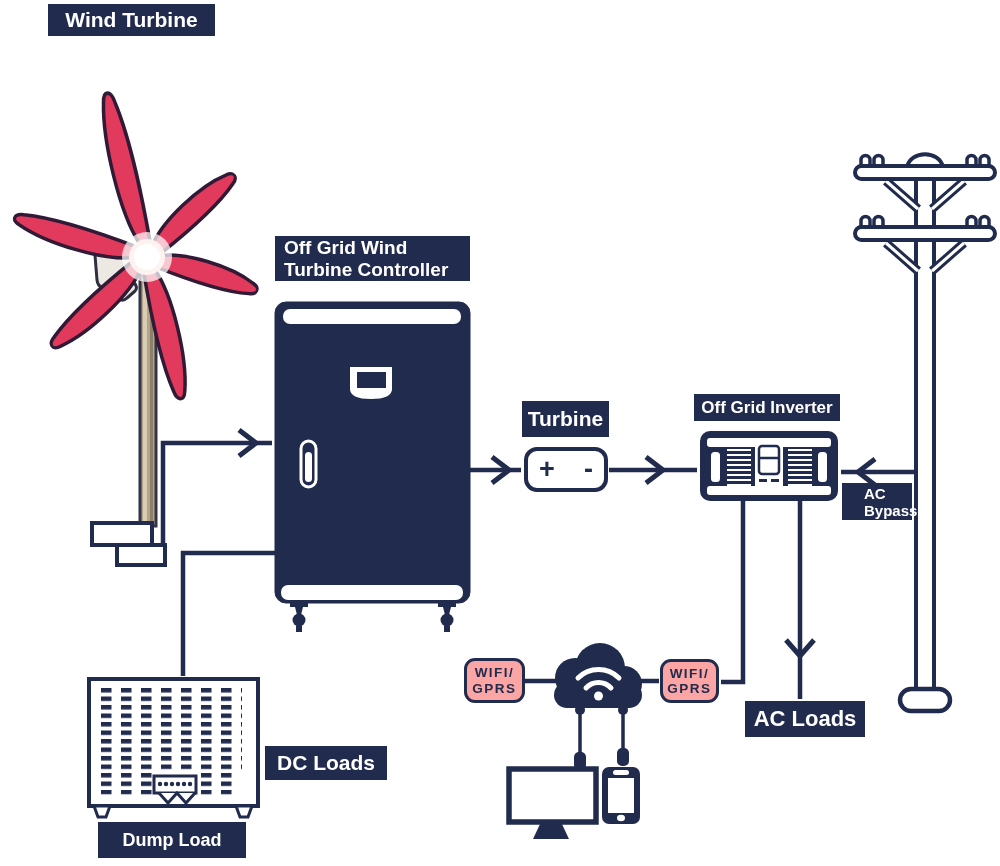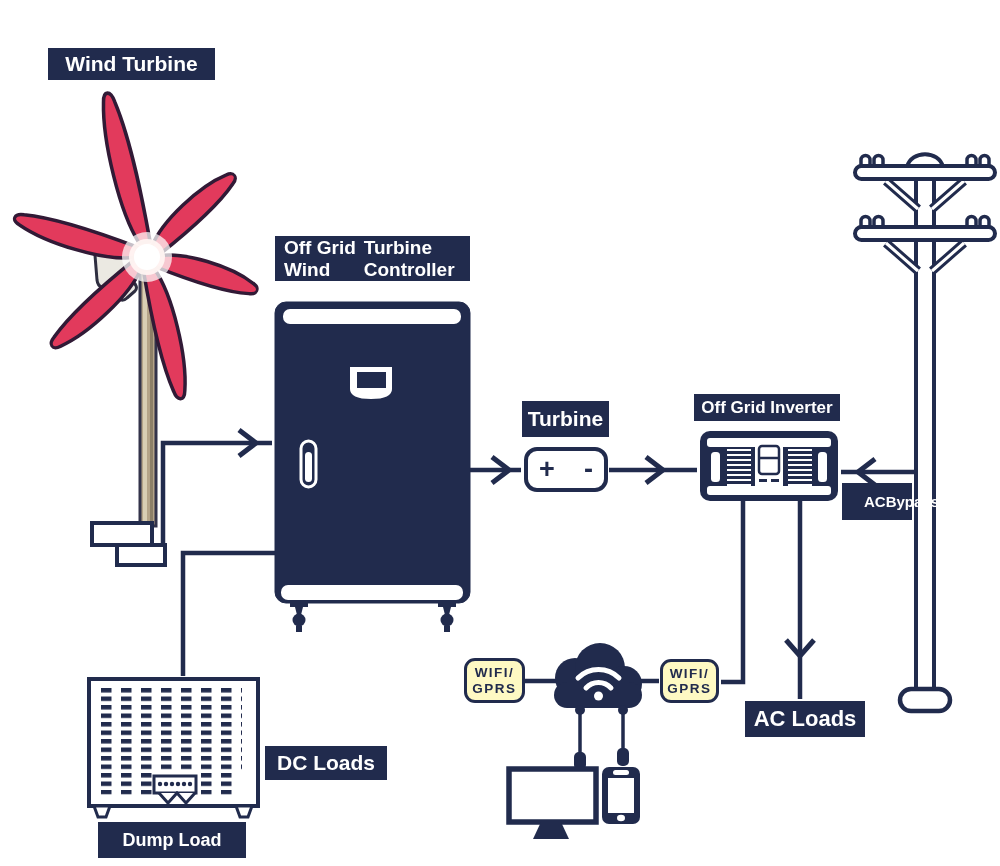--- a/index.html
+++ b/index.html
@@ -2,22 +2,22 @@
 <html><head>
 <meta charset="utf-8">
 <style>
   html,body{margin:0;padding:0;background:#ffffff;}
   #stage{position:relative;width:1000px;height:866px;background:#ffffff;overflow:hidden;
          font-family:"Liberation Sans",sans-serif;}
   #stage svg{position:absolute;left:0;top:0;z-index:1;}
   .tag{position:absolute;z-index:2;background:#212b4d;color:#ffffff;font-weight:bold;
        display:flex;align-items:center;justify-content:center;box-sizing:border-box;}
   .tag.left{justify-content:flex-start;}
-  .tag .col{display:flex;flex-direction:row;}
-  .wbox{position:absolute;z-index:2;background:#fef9c3;border:3.5px solid #212b4d;border-radius:11px;
+  .tag .col{display:flex;flex-direction:column;}
+  .wbox{position:absolute;z-index:2;background:#fca5a5;border:3.5px solid #212b4d;border-radius:11px;
         color:#212b4d;font-weight:bold;display:flex;flex-direction:column;align-items:center;
         justify-content:center;box-sizing:border-box;letter-spacing:1.5px;}
   .batt{position:absolute;z-index:2;background:#ffffff;border:4px solid #212b4d;border-radius:13px;
         display:flex;align-items:center;justify-content:space-between;box-sizing:border-box;
         padding:0 11px;color:#212b4d;font-weight:bold;}
 </style>
 </head>
 <body>
 
 <div id="stage">
@@ -182,21 +182,21 @@
         <circle cx="184" cy="784" r="2.2"></circle>
           <circle cx="190" cy="784" r="2.2"></circle>
       </g>
       <path d="M159,793 l9,10 l9,-10 l9,10 l9,-10" fill="#ffffff" stroke="#212b4d" stroke-width="3"></path>
 
       <polygon points="94,806 110,806 106,817 98,817" fill="#ffffff" stroke="#212b4d" stroke-width="3"></polygon>
       <polygon points="236,806 252,806 248,817 240,817" fill="#ffffff" stroke="#212b4d" stroke-width="3"></polygon>
     </g>
   </svg>
 
-  <div class="tag" style="left:48px;top:4px;width:167px;height:32px;font-size:21px;margin-top:44px;">
+  <div class="tag" style="left:48px;top:4px;width:167px;height:32px;font-size:21px;">
     <span>Wind Turbine</span>
   </div>
 
   <div class="tag left" style="left:275px;top:236px;width:195px;height:45px;font-size:19px;line-height:22px;padding-left:9px;">
     <span class="col">
       <span>Off Grid Wind</span>
       <span>Turbine Controller</span>
     </span>
   </div>
 

